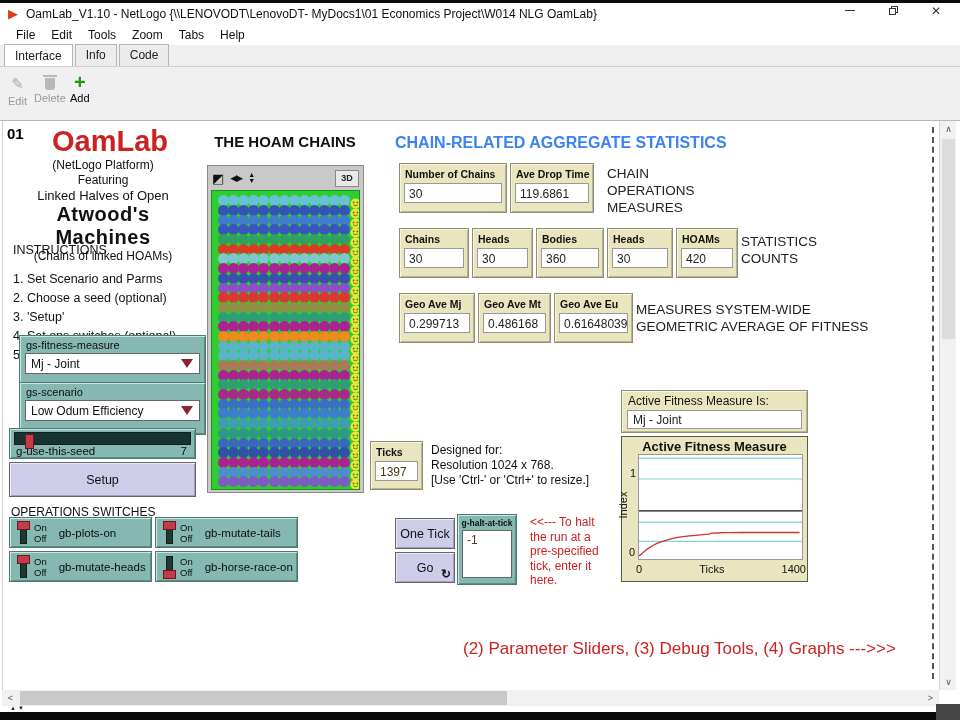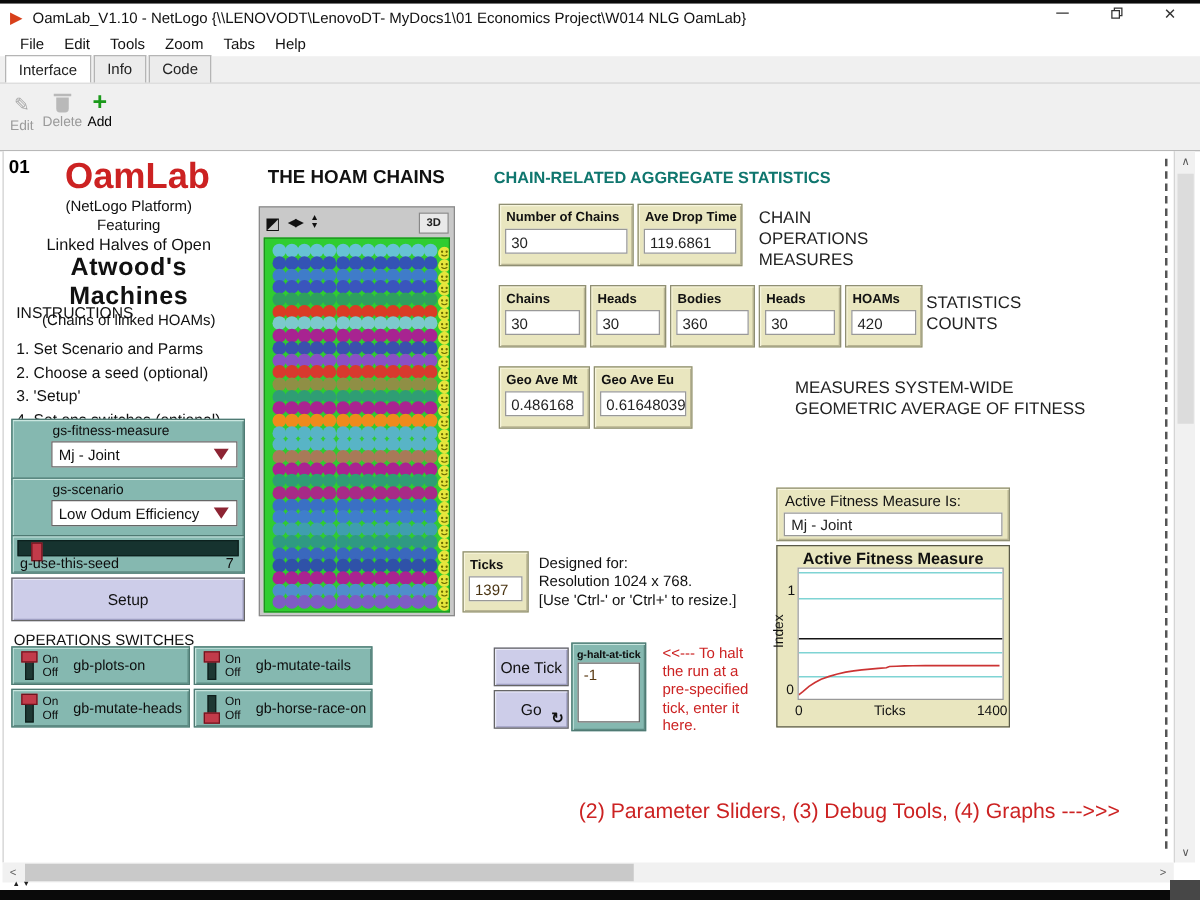--- a/index.html
+++ b/index.html
@@ -68,22 +68,22 @@
   #brand-title { font-size:29px; font-weight:bold; color:#cc2222; margin-left:14px; }
   .b-line1 { font-size:12px; } .b-line2 { font-size:12px; margin-top:1px; }
   .b-line3 { font-size:13px; margin-top:1px; }
   .b-line4 { font-size:20px; font-weight:bold; letter-spacing:0.5px; }
   .b-line5 { font-size:12px; }
   #instructions { left:10px; top:122px; width:190px; color:#111; }
   #instructions .t { font-size:12.5px; margin-bottom:13px; }
   #instructions [data-lines] div { font-size:12.5px; line-height:19px; }
 
   
-  .chooser { left:6px; width:187px; height:53px; background:#85b8b0; border:1px solid #4f7a73;
-             box-shadow:inset 1px 1px 0 #c9e6df, inset -1px -1px 0 #5d8b83;padding-left:26px; }
+  .chooser { left:16px; width:187px; height:53px; background:#85b8b0; border:1px solid #4f7a73;
+             box-shadow:inset 1px 1px 0 #c9e6df, inset -1px -1px 0 #5d8b83; }
   .chooser .clabel { font-size:11px; color:#0d0d0d; padding:3px 0 0 6px; }
   .chooser .cbox { margin:2px 5px 0 5px; height:21px; background:#fff; border:1px solid #666; display:flex; align-items:center; }
   .chooser .cval { flex:1; font-size:12px; color:#111; margin-left:5px; }
   .chooser .ctri { width:0; height:0; border-left:6px solid transparent; border-right:6px solid transparent; border-top:9px solid #8d2433; margin-right:6px; }
   #chooser-fitness { top:214px; } #chooser-scenario { top:261px; }
   #seed-slider { left:6px; top:307px; width:187px; height:31px; background:#85b8b0; border:1px solid #4f7a73;
                  box-shadow:inset 1px 1px 0 #c9e6df, inset -1px -1px 0 #5d8b83; }
   #seed-track { position:absolute; left:4px; top:3px; right:4px; height:13px; background:#16332f; border:1px solid #0c211e; }
   #seed-handle { position:absolute; left:10px; top:1px; width:9px; height:15px; background:#c23b4a; border:1px solid #70141f; }
   #seed-row { position:absolute; left:6px; right:8px; bottom:1px; display:flex; justify-content:space-between; font-size:11.5px; color:#0d0d0d; }
@@ -110,21 +110,21 @@
   .wicon.sq { font-size:13px; }
   .wicon.lr { font-size:9px; letter-spacing:-1px; }
   .updown { display:flex; flex-direction:column; font-size:7px; line-height:6px; }
   #btn-3d { margin-left:auto; width:24px; height:17px; background:#e9e9e9; border:1px solid #888; font-size:9px; font-weight:bold; color:#222; display:flex; align-items:center; justify-content:center; }
   #world { width:149px; height:300px; margin:0 3px 3px 3px; background:#2fcd30; border:1px solid #1d8f1e; padding:5px 0 0 6px; overflow:hidden; }
   .chain-row { height:9.7px; display:flex; align-items:center; }
   .dot { width:11px; height:11px; border-radius:50%; margin-right:-0.9px; flex:none; }
   .smiley { width:11px; height:11px; flex:none; margin-left:0.5px; }
 
   
-  #stats-header { left:392px; top:13px; font-size:13px; font-weight:bold; color:#0f766e; }
+  #stats-header { left:392px; top:13px; font-size:16px; font-weight:bold; color:#3b82f6; }
   .mon-row { position:absolute; display:flex; }
   #stats-row1 { left:396px; top:42px; } #stats-row2 { left:396px; top:107px; } #stats-row3 { left:396px; top:172px; }
   .monitor { height:50px; background:#e9e6bf; border:1px solid #8f8f74; box-shadow:inset 1px 1px 0 #f7f5dd, inset -1px -1px 0 #b9b592; margin-right:3px; }
   .monitor .mlabel { font-size:10.5px; font-weight:600; color:#111; padding:4px 0 0 5px; white-space:nowrap; overflow:hidden; }
   .monitor .mvalue { margin:3px 4px 0 4px; height:20px; background:#fff; border:1px solid #999; font-size:12px; color:#222; padding:3px 0 0 4px; white-space:nowrap; overflow:hidden; }
   .caption { position:absolute; font-size:13.5px; color:#222; line-height:17px; }
   #cap1 { left:604px; top:44px; } #cap2 { left:738px; top:112px; } #cap3 { left:633px; top:180px; }
 
   
   #ticks-mon { position:absolute; left:367px; top:320px; width:53px; height:49px; }
@@ -967,20 +967,24 @@
       <div class="monitor" style="width: 62px;">
         <div class="mlabel">HOAMs</div>
         <div class="mvalue">420</div>
       </div>
     </div>
   <div class="caption" id="cap2" data-lines="stats.captions.row2">
       <div>STATISTICS</div>
       <div>COUNTS</div>
     </div>
   <div class="mon-row" id="stats-row3">
+      <div class="monitor" style="width: 76px;">
+        <div class="mlabel">Geo Ave Mj</div>
+        <div class="mvalue">0.299713</div>
+      </div>
       <div class="monitor" style="width: 73px;">
         <div class="mlabel">Geo Ave Mt</div>
         <div class="mvalue">0.486168</div>
       </div>
       <div class="monitor" style="width: 79px;">
         <div class="mlabel">Geo Ave Eu</div>
         <div class="mvalue">0.61648039680</div>
       </div>
     </div>
   <div class="caption" id="cap3" data-lines="stats.captions.row3">

